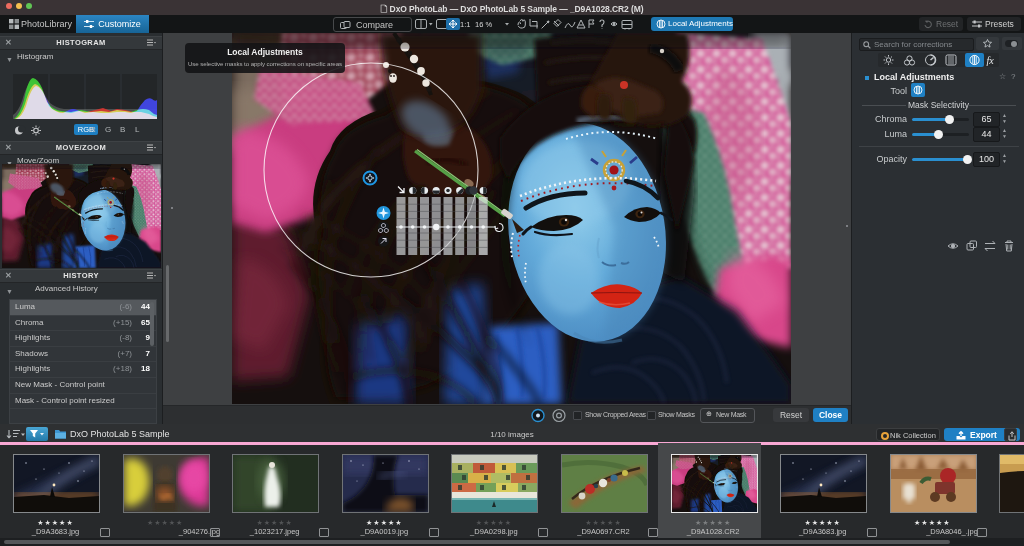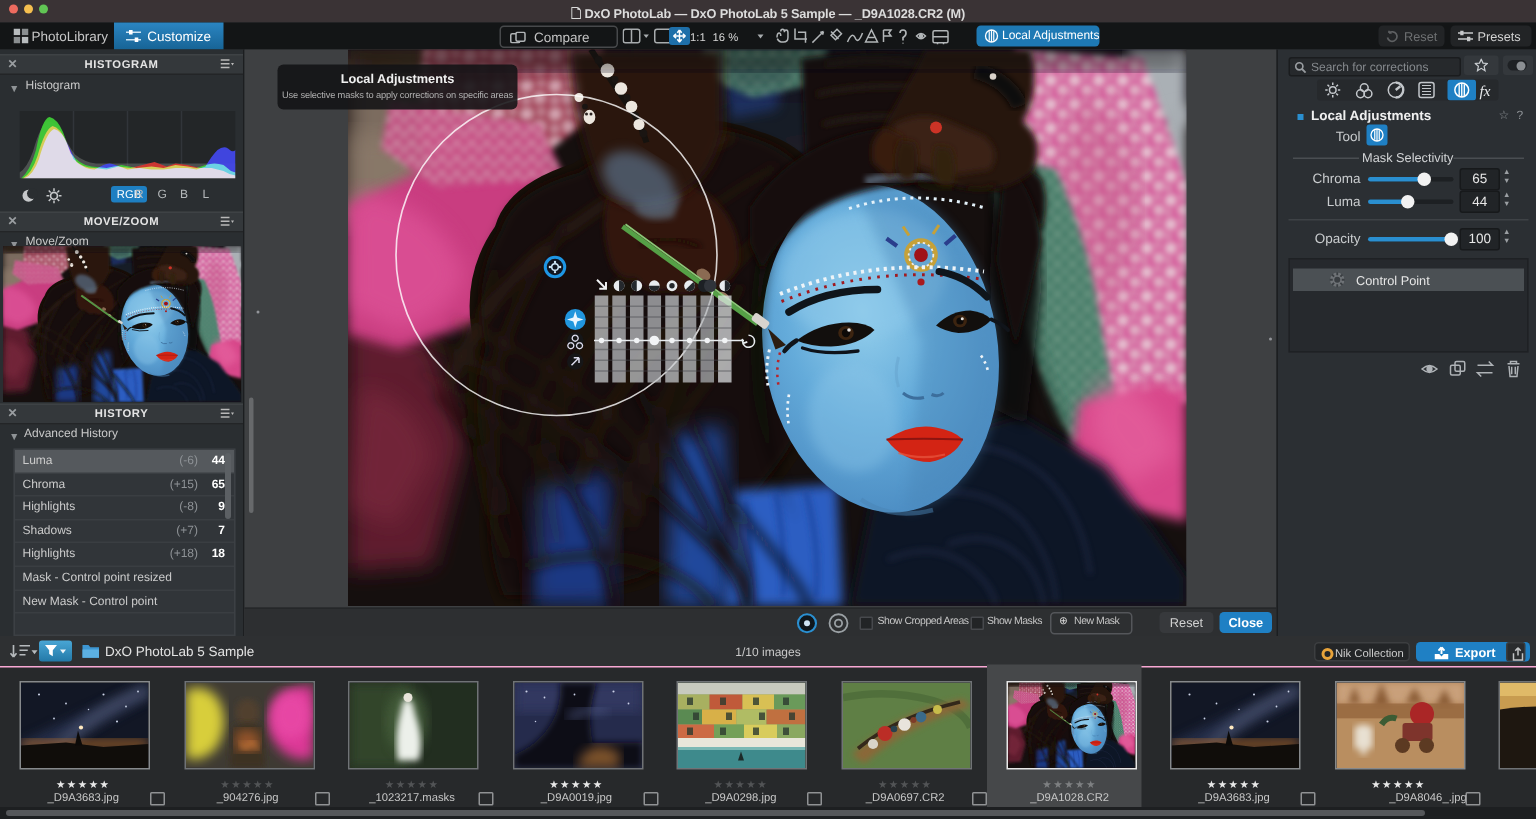--- a/index.html
+++ b/index.html
@@ -32,21 +32,21 @@
   #rightpanel{left:851px;top:33px;width:173px;height:391px;background:#2b2f33;border-left:1px solid #1c1e20;box-sizing:border-box;}
   .rlabel{position:absolute;font-size:9px;color:#c9ccce;text-align:right;}
   .slider{position:absolute;height:3px;border-radius:2px;background:#1d2023;}
   .sfill{position:absolute;height:3px;border-radius:2px;background:#2a8fd0;}
   .sknob{position:absolute;width:9px;height:9px;border-radius:50%;background:#f2f2f2;top:-3px;}
   .vbox{position:absolute;width:25px;height:13px;background:#212427;border:1px solid #17191b;border-radius:2px;
         color:#e8e8e8;font-size:9px;text-align:center;line-height:13px;}
   .spin{position:absolute;width:9px;height:13px;color:#9b9fa3;font-size:5px;line-height:6px;text-align:center;}
   
   #filmstrip{left:0;top:424px;width:1024px;height:122px;background:#27292b;}
-  #fsheader{left:0;top:0;width:1024px;height:21px;background:#2e3032;border-bottom:1px solid #f9a8d4;box-sizing:border-box;}
+  #fsheader{left:0;top:0;width:1024px;height:21px;background:#2e3032;border-bottom:3px solid #f9a8d4;box-sizing:border-box;}
   .fname{position:absolute;top:103px;font-size:7.5px;color:#c6c6c6;width:110px;text-align:center;}
   .fstars{position:absolute;top:95px;font-size:7px;width:110px;text-align:center;letter-spacing:1px;}
   .thumb{position:absolute;top:30px;width:85px;height:57px;}
   .camico{position:absolute;top:104px;width:8px;height:7px;border:1px solid #909294;border-radius:1px;}
   .hrow{position:relative;height:14.6px;border-bottom:1px solid #3a3e42;font-size:8px;color:#cbcbcb;}
   .hl{position:absolute;left:5px;top:2px;}
   .hd{position:absolute;right:24px;top:2px;color:#8e9296;}
   .hv{position:absolute;right:6px;top:2px;color:#fff;font-weight:bold;}
 </style>
 </head>
@@ -418,21 +418,21 @@
         <use href="#ph"></use>
       </svg>
 
     <div class="abs phead" style="top:236px;">HISTORY
       <span class="histx">✕</span>
       <svg class="hmenu" viewBox="0 0 9 8">
           <path d="M0,1 h6 M0,3.5 h6 M0,6 h6" stroke="#b9b9b9" stroke-width="1"></path>
           <path d="M7,3 l2,0 l-1,1.6 z" fill="#b9b9b9"></path>
         </svg>
     </div>
-    <div class="abs prow" style="top:249px;"><span class="chev" style="top:3px;">▼</span><span style="margin-left:16px;">Advanced History</span></div>
+    <div class="abs prow" style="top:249px;"><span class="chev" style="top:3px;">▼</span><span style="margin-left:35px;">Advanced History</span></div>
     <div class="abs" style="left:9px;top:266px;width:148px;height:125px;background:#313539;border:1px solid #3c4044;box-sizing:border-box;overflow:hidden;">
       <div class="hrow" style="background:#55595d;">
           <span class="hl">Luma</span>
           <span class="hd">(-6)</span>
           <span class="hv">44</span>
         </div>
       <div class="hrow">
           <span class="hl">Chroma</span>
           <span class="hd">(+15)</span>
           <span class="hv">65</span>
@@ -446,24 +446,24 @@
           <span class="hl">Shadows</span>
           <span class="hd">(+7)</span>
           <span class="hv">7</span>
         </div>
       <div class="hrow">
           <span class="hl">Highlights</span>
           <span class="hd">(+18)</span>
           <span class="hv">18</span>
         </div>
       <div class="hrow">
-          <span class="hl">Mask - Control point resized</span>
+          <span class="hl">New Mask - Control point</span>
         </div>
       <div class="hrow">
-          <span class="hl">New Mask - Control point</span>
+          <span class="hl">Mask - Control point resized</span>
         </div>
       <div class="abs" style="right:2px;top:2px;width:4px;height:44px;background:#5c6064;border-radius:2px;"></div>
     </div>
   </div>
 
   <div id="canvas" class="abs">
     <div class="abs" style="left:3px;top:232px;width:3px;height:77px;background:#67696b;border-radius:2px;"></div>
     <div class="abs" style="left:8px;top:174px;width:2px;height:2px;background:#93959a;border-radius:50%;"></div>
     <div class="abs" style="left:683px;top:192px;width:2px;height:2px;background:#93959a;border-radius:50%;"></div>
     <svg id="photo" class="abs" width="559" height="371" viewBox="0 0 559 371">
@@ -633,30 +633,20 @@
 
     <div class="abs" style="left:7px;top:113px;width:160px;height:1px;background:#3e4246;"></div>
 
     <span class="abs rlabel" style="left:20px;top:121px;width:35px;">Opacity</span>
     <div class="slider" style="left:60px;top:125px;width:57px;"></div>
     <div class="sfill" style="left:60px;top:125px;width:53px;"></div>
     <div class="sknob" style="left:111px;top:122px;"></div>
     <div class="vbox" style="left:121px;top:119px;">100</div>
     <div class="spin" style="left:148px;top:119px;">▲<br>▼</div>
 
-    <div class="abs" style="left:7px;top:139px;width:160px;height:63px;background:#26292d;border:1px solid #1e2124;box-sizing:border-box;">
-      <div class="abs" style="left:2px;top:6px;width:154px;height:15px;background:#4b5054;">
-        <svg class="abs" style="left:24px;top:2px;" width="11" height="11" viewBox="0 0 11 11">
-          <circle cx="5.5" cy="5.5" r="4.8" fill="#6e7276"></circle>
-          <circle cx="5.5" cy="5.5" r="2" fill="#3a3e42"></circle>
-          <path d="M5.5,0.5 v2 M5.5,8.5 v2 M0.5,5.5 h2 M8.5,5.5 h2 M2,2 l1.4,1.4 M7.6,7.6 L9,9 M9,2 L7.6,3.4 M3.4,7.6 L2,9" stroke="#3a3e42" stroke-width="1.2"></path>
-        </svg>
-        <span class="abs" style="left:42px;top:3px;font-size:8.5px;color:#e6e6e6;">Control Point</span>
-      </div>
-    </div>
 
     <svg class="abs" style="left:95px;top:206px;" width="70" height="14" viewBox="0 0 70 14">
       <g stroke="#aeb2b6" fill="none" stroke-width="1">
         <path d="M1,7 Q6,2.5 11,7 Q6,11.5 1,7 Z"></path>
           <circle cx="6" cy="7" r="1.6" fill="#aeb2b6"></circle>
         <rect x="20" y="4.5" width="6.5" height="6.5" rx="1"></rect>
           <rect x="23" y="2" width="6.5" height="6.5" rx="1"></rect>
         <path d="M38,4.5 h10 l-2.5,-2.5 M48,9.5 h-10 l2.5,2.5"></path>
         <path d="M58,3.5 h8 M60,3.5 v-1.5 h4 v1.5 M59,5 l0.7,7 h4.6 l0.7,-7 M60.8,5.5 v5 M63.2,5.5 v5"></path>
       </g>
@@ -727,23 +717,23 @@
     <svg class="abs thumb" style="left:889.8px;border:1px solid #86898c;" viewBox="0 0 85 57">
         <use href="#tn-temple"></use>
       </svg>
     <svg class="abs thumb" style="left:999.4px;border:1px solid #707376;" viewBox="0 0 85 57">
         <use href="#tn-dusk"></use>
       </svg>
 
     <div class="fstars" style="left:0.5px;color:#e8e8e8;">★★★★★</div>
     <div class="fname" style="left:0.5px;">_D9A3683.jpg</div>
     <div class="fstars" style="left:110.1px;color:#525456;">★★★★★</div>
-    <div class="fname" style="left:110.1px;">_904276.jpg</div>
+    <div class="fname" style="left:110.1px;text-align:right;">_904276.jpg</div>
     <div class="fstars" style="left:219.7px;color:#525456;">★★★★★</div>
-    <div class="fname" style="left:219.7px;">_1023217.masks</div>
+    <div class="fname" style="left:219.7px;">_1023217.jpeg</div>
     <div class="fstars" style="left:329.3px;color:#e8e8e8;">★★★★★</div>
     <div class="fname" style="left:329.3px;">_D9A0019.jpg</div>
     <div class="fstars" style="left:438.9px;color:#525456;">★★★★★</div>
     <div class="fname" style="left:438.9px;">_D9A0298.jpg</div>
     <div class="fstars" style="left:548.5px;color:#525456;">★★★★★</div>
     <div class="fname" style="left:548.5px;">_D9A0697.CR2</div>
     <div class="fstars" style="left:658.1px;color:#7e8082;">★★★★★</div>
     <div class="fname" style="left:658.1px;">_D9A1028.CR2</div>
     <div class="fstars" style="left:767.7px;color:#e8e8e8;">★★★★★</div>
     <div class="fname" style="left:767.7px;">_D9A3683.jpg</div>

